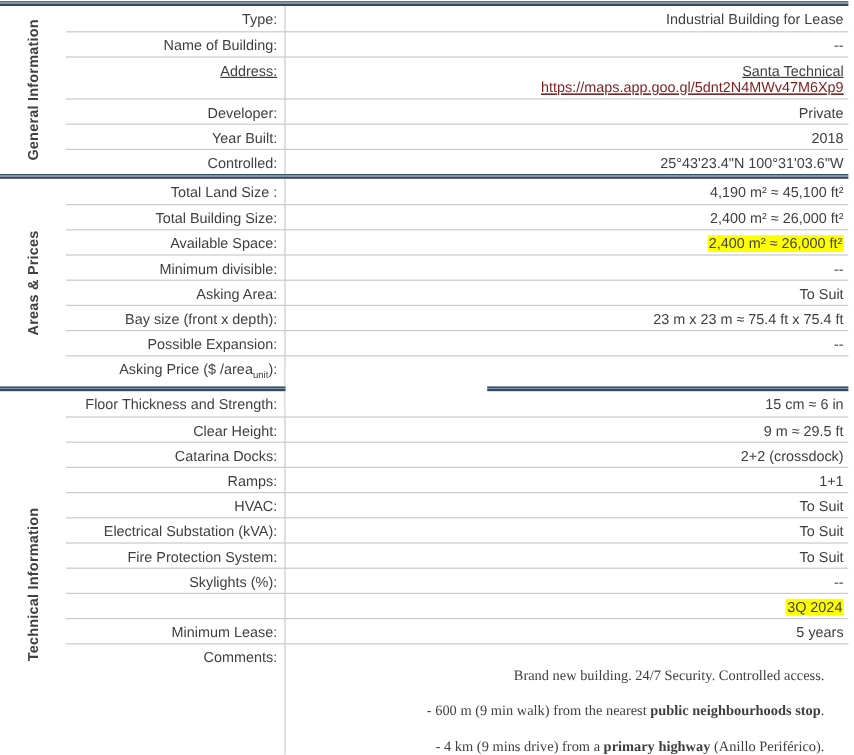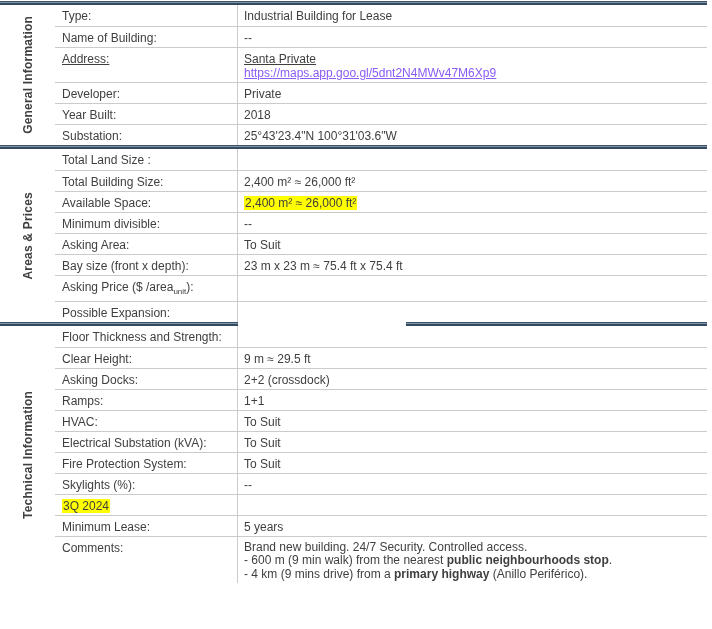--- a/index.html
+++ b/index.html
@@ -35,40 +35,40 @@
     color:#404040;
     white-space:nowrap;
     letter-spacing:0.2px;
   }
   .rows { flex:1; position:relative; }
   .rows::before {
     content:'';
     position:absolute; left:182px; top:0; bottom:0;
     width:1px; background:#cbcbcb;
   }
-  .row { display:flex; min-height:21px; box-sizing:border-box; }
+  .row { display:flex; min-height:21px; box-sizing:border-box;text-align:right; }
   .row + .row { border-top:1px solid #cbcbcb; }
   .cell-label {
     width:182px; min-width:182px;
     box-sizing:border-box;
     padding:4px 6px 2px 7px;
     line-height:14px;
   }
   .cell-value {
     flex:1;
     padding:4px 4px 2px 7px;
     line-height:14px;
   }
   .row-address { min-height:32px;text-decoration:underline; }
   .row-redacted { min-height:26px; }
   .row-comments .cell-value { line-height:13.4px; }
-  .row-comments .cell-value div { margin:0; }
+  .row-comments .cell-value div { margin:16px;font-family:Liberation Serif, serif; }
   .hl { background:#ffff00; padding:0 1px; }
   a.maps-link {
-    color:#8b5cf6;
+    color:#7f1d1d;
     text-decoration:underline;
     cursor:pointer;
   }
   sub { font-size:8px; line-height:0; }
   .bold { font-weight:bold; }
   .redaction {
     position:absolute;
     left:238px; top:305px;
     width:168px; height:40px;
     background:#ffffff;
@@ -96,57 +96,60 @@
   <div class="row">
     <div class="cell-label">Name of Building:</div>
     <div class="cell-value">
               <div><span>--</span></div>
             </div>
   </div>
 
   <div class="row row-address">
     <div class="cell-label">Address:</div>
     <div class="cell-value">
-              <div><span>Santa Private</span></div>
+              <div><span>Santa Technical</span></div>
               <div><a class="maps-link" href="#">https://maps.app.goo.gl/5dnt2N4MWv47M6Xp9</a></div>
             </div>
   </div>
 
   <div class="row">
     <div class="cell-label">Developer:</div>
     <div class="cell-value">
               <div><span>Private</span></div>
             </div>
   </div>
 
   <div class="row">
     <div class="cell-label">Year Built:</div>
     <div class="cell-value">
               <div><span>2018</span></div>
             </div>
   </div>
 
 
   <div class="row">
-    <div class="cell-label">Substation:</div>
+    <div class="cell-label">Controlled:</div>
     <div class="cell-value">
               <div><span>25°43'23.4"N 100°31'03.6"W</span></div>
             </div>
   </div>
 </div>
   </div>
 
   <div class="divider"></div>
   <div class="section">
     <div class="side">
       <span class="side-label">Areas &amp; Prices</span>
     </div>
     <div class="rows">
   <div class="row">
     <div class="cell-label">Total Land Size :</div>
+    <div class="cell-value">
+              <div><span>4,190 m² ≈ 45,100 ft²</span></div>
+            </div>
   </div>
 
   <div class="row">
     <div class="cell-label">Total Building Size:</div>
     <div class="cell-value">
               <div><span>2,400 m² ≈ 26,000 ft²</span></div>
             </div>
   </div>
 
   <div class="row">
@@ -167,33 +170,33 @@
     <div class="cell-label">Asking Area:</div>
     <div class="cell-value">
               <div><span>To Suit</span></div>
             </div>
   </div>
 
   <div class="row">
     <div class="cell-label">Bay size (front x depth):</div>
     <div class="cell-value">
               <div><span>23 m x 23 m ≈ 75.4 ft x 75.4 ft</span></div>
+            </div>
+  </div>
+
+  <div class="row">
+    <div class="cell-label">Possible Expansion:</div>
+    <div class="cell-value">
+              <div><span>--</span></div>
             </div>
   </div>
 
   <div class="row row-redacted">
     <div class="cell-label"><span>Asking Price ($ /area</span><sub>unit</sub><span>):</span></div>
     <div class="cell-value"></div>
-  </div>
-
-  <div class="row">
-    <div class="cell-label">Possible Expansion:</div>
-    <div class="cell-value">
-              <div><span>--</span></div>
-            </div>
   </div>
 </div>
   </div>
 
   <div class="divider"></div>
   <div class="section">
     <div class="side">
       <span class="side-label">Technical Information</span>
     </div>
     <div class="rows">
@@ -205,21 +208,21 @@
   </div>
 
   <div class="row">
     <div class="cell-label">Clear Height:</div>
     <div class="cell-value">
               <div><span>9 m ≈ 29.5 ft</span></div>
             </div>
   </div>
 
   <div class="row">
-    <div class="cell-label">Asking Docks:</div>
+    <div class="cell-label">Catarina Docks:</div>
     <div class="cell-value">
               <div><span>2+2 (crossdock)</span></div>
             </div>
   </div>
 
   <div class="row">
     <div class="cell-label">Ramps:</div>
     <div class="cell-value">
               <div><span>1+1</span></div>
             </div>

